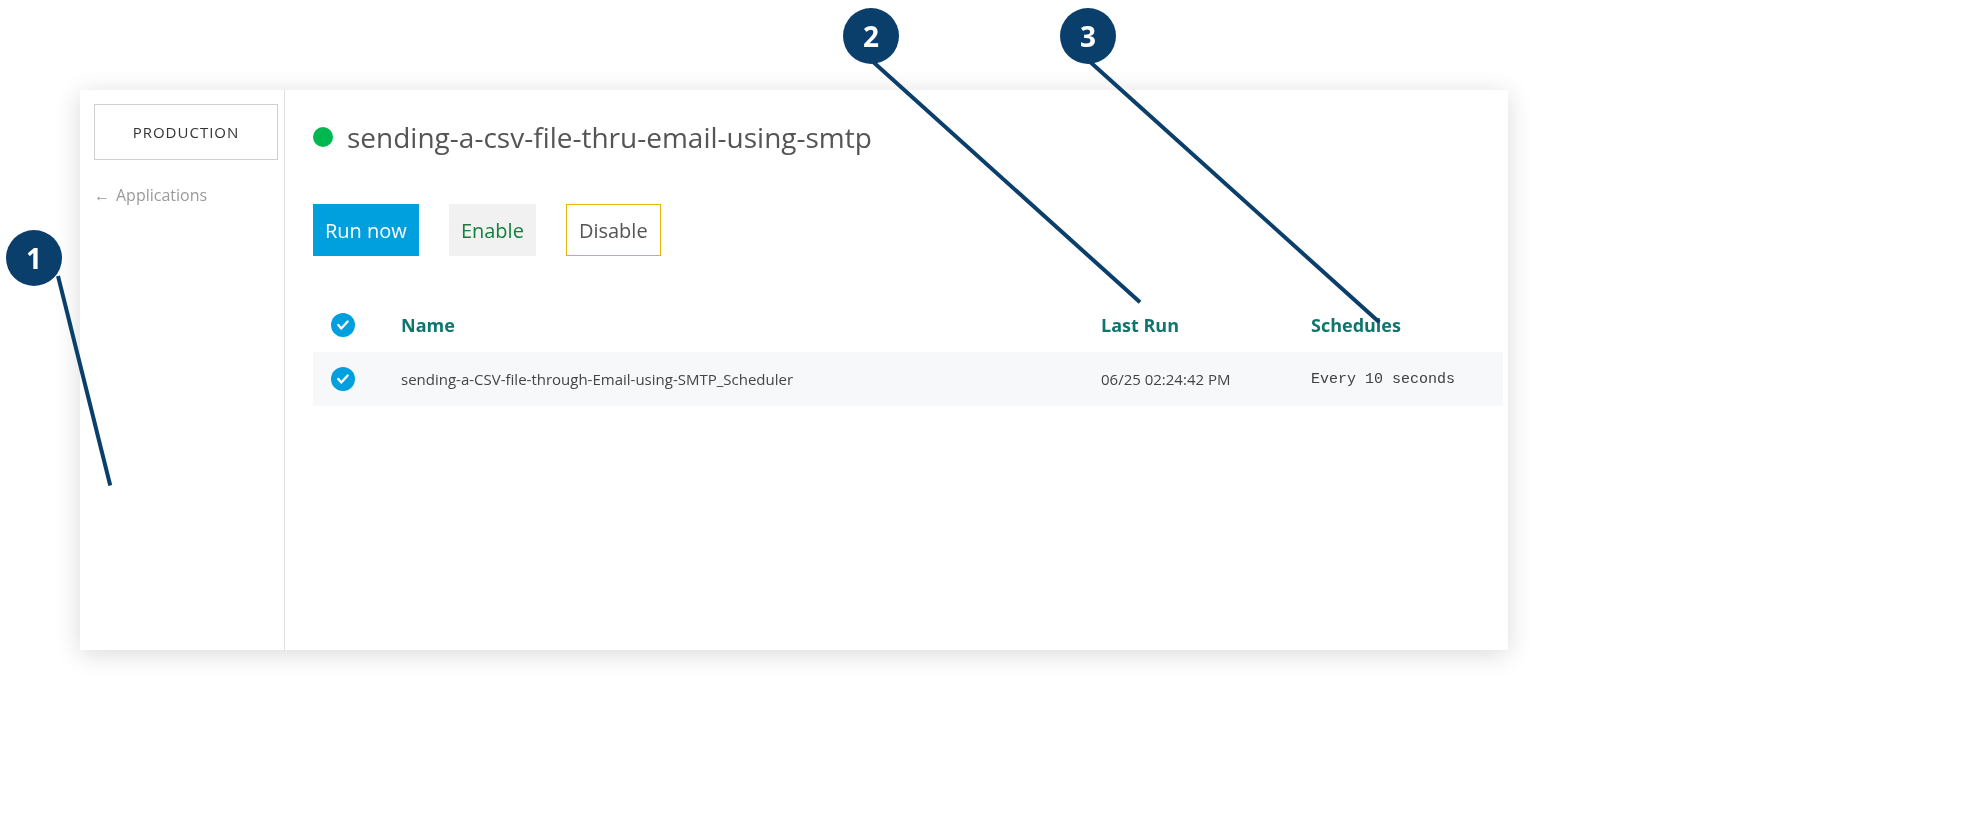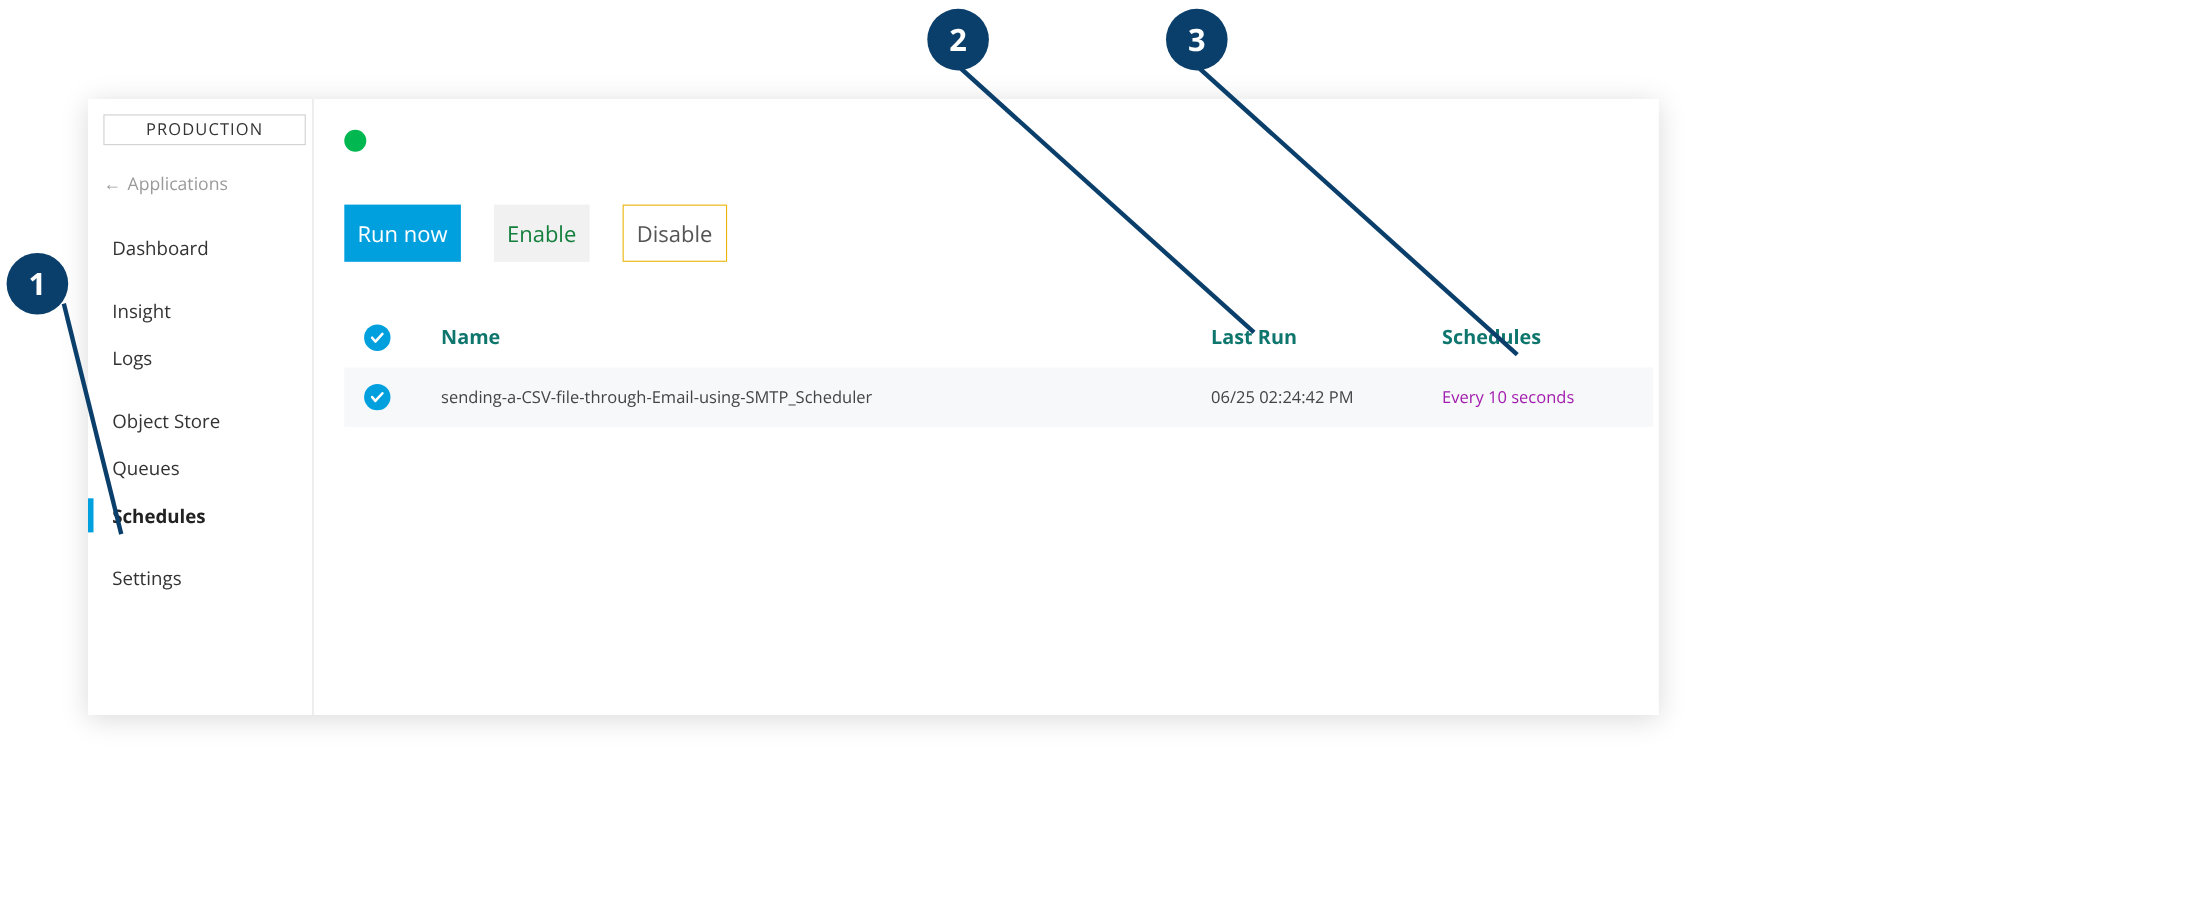--- a/index.html
+++ b/index.html
@@ -23,21 +23,21 @@
     .sidebar {
       width: 205px;
       border-right: 1px solid #e0e0e0;
       padding-top: 14px;
       position: relative;
     }
     .env-badge {
       margin: 0 6px 18px 14px;
       border: 1px solid #d0d0d0;
       background: #fff;
-      height: 28px;
+      height: 56px;
       display: flex;
       align-items: center;
       justify-content: center;
       font-size: 15px;
       letter-spacing: 1px;
       color: #333;
     }
     .back-link {
       display: flex;
       align-items: center;
@@ -124,21 +124,21 @@
     .check-circle {
       width: 24px;
       height: 24px;
       border-radius: 50%;
       background: #00a0df;
       display: flex;
       align-items: center;
       justify-content: center;
     }
     .check-circle svg { width: 14px; height: 14px; }
-    .schedule-link { color: #a21caf; cursor: pointer; }
+    .schedule-link { color: #404040; cursor: pointer; font-family: Liberation Mono, monospace; }
 
     
     .callout-circle {
       position: absolute;
       width: 56px;
       height: 56px;
       border-radius: 50%;
       background: #0b3f6b;
       color: #fff;
       display: flex;
@@ -173,37 +173,26 @@
   </div>
 <div class="callout-line" style="left:1086px; top:60px; width:4px; height:392px; transform: rotate(-48deg);"></div>
 
 <div class="panel">
   <aside class="sidebar">
     <div class="env-badge">PRODUCTION</div>
     <div class="back-link">
       <span>←</span>
       <span>Applications</span>
     </div>
-    <nav class="nav-group">
-      <div class="nav-item">Dashboard</div>
-      <div class="nav-gap"></div>
-      <div class="nav-item">Insight</div>
-      <div class="nav-item">Logs</div>
-      <div class="nav-gap"></div>
-      <div class="nav-item">Object Store</div>
-      <div class="nav-item">Queues</div>
-      <div class="nav-item active">Schedules</div>
-      <div class="nav-gap"></div>
-      <div class="nav-item">Settings</div>
-    </nav>
   </aside>
 
   <main class="main">
     <div class="title-row">
       <div class="status-dot"></div>
+      <h1 class="title">sending-a-csv-file-thru-email-using-smtp</h1>
     </div>
 
     <div class="actions">
       <button class="btn btn-primary">Run now</button>
       <button class="btn btn-disabled">Enable</button>
       <button class="btn btn-outline">Disable</button>
     </div>
 
     <div class="table">
       <div class="thead">

